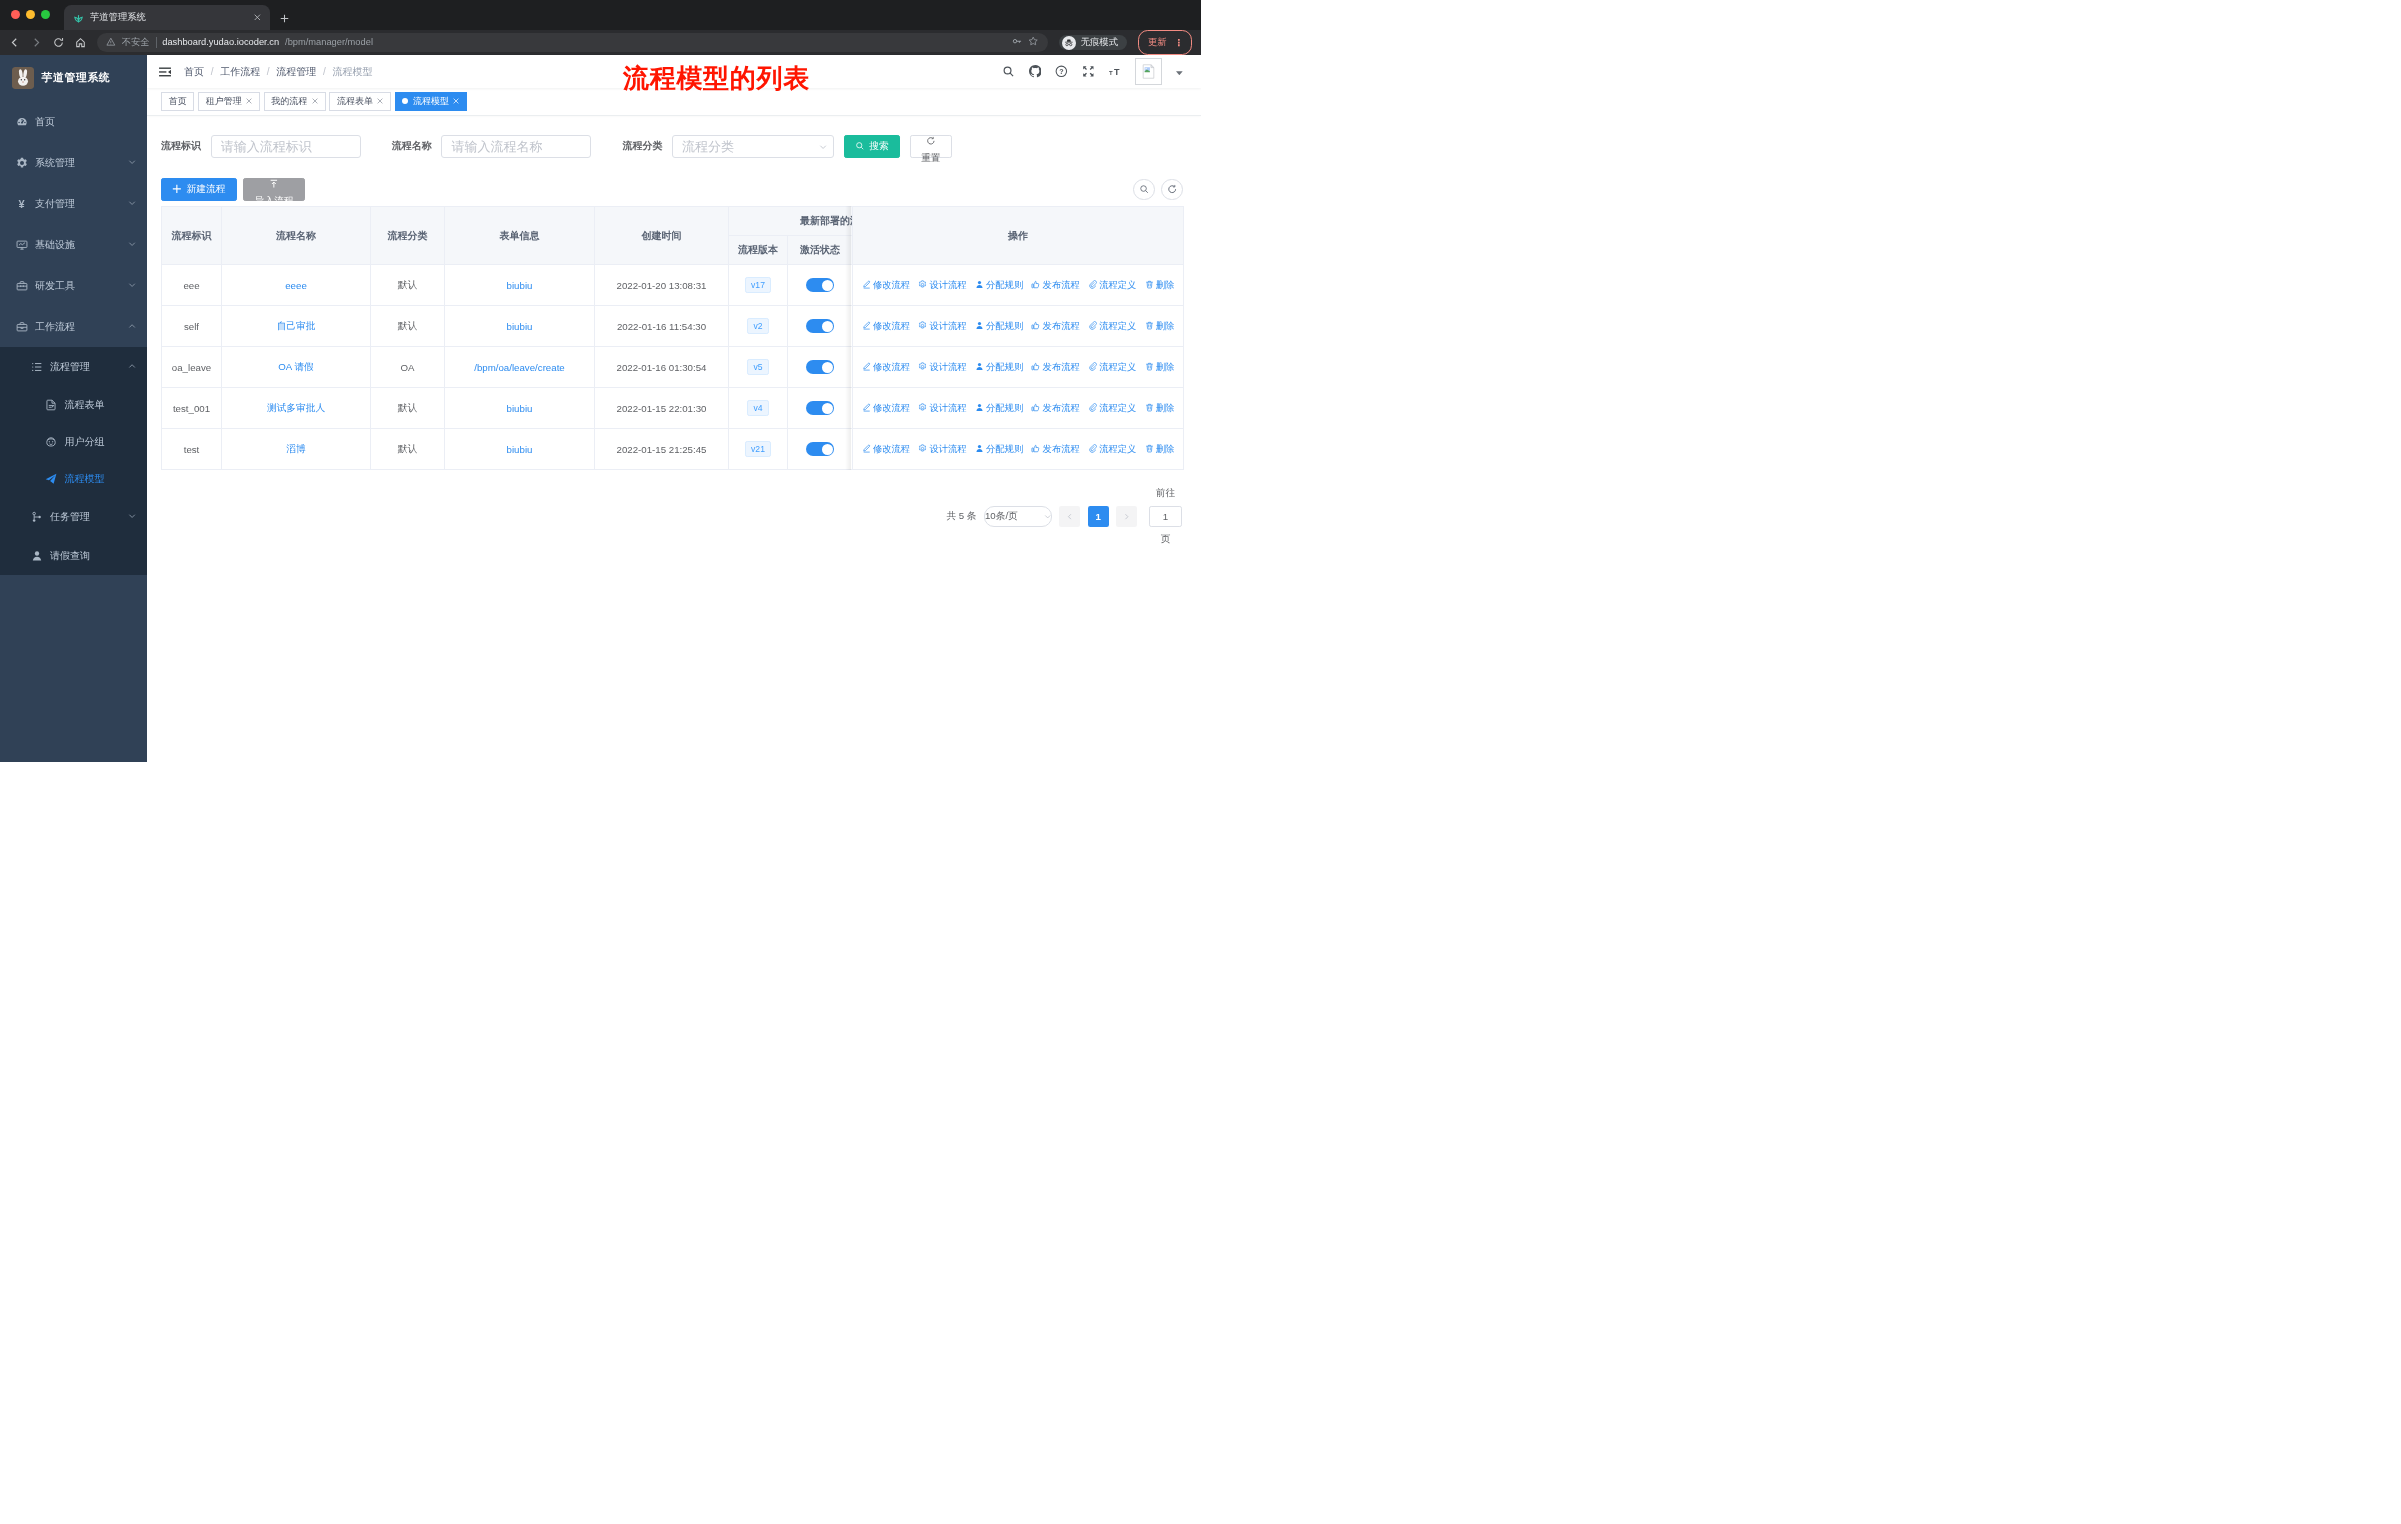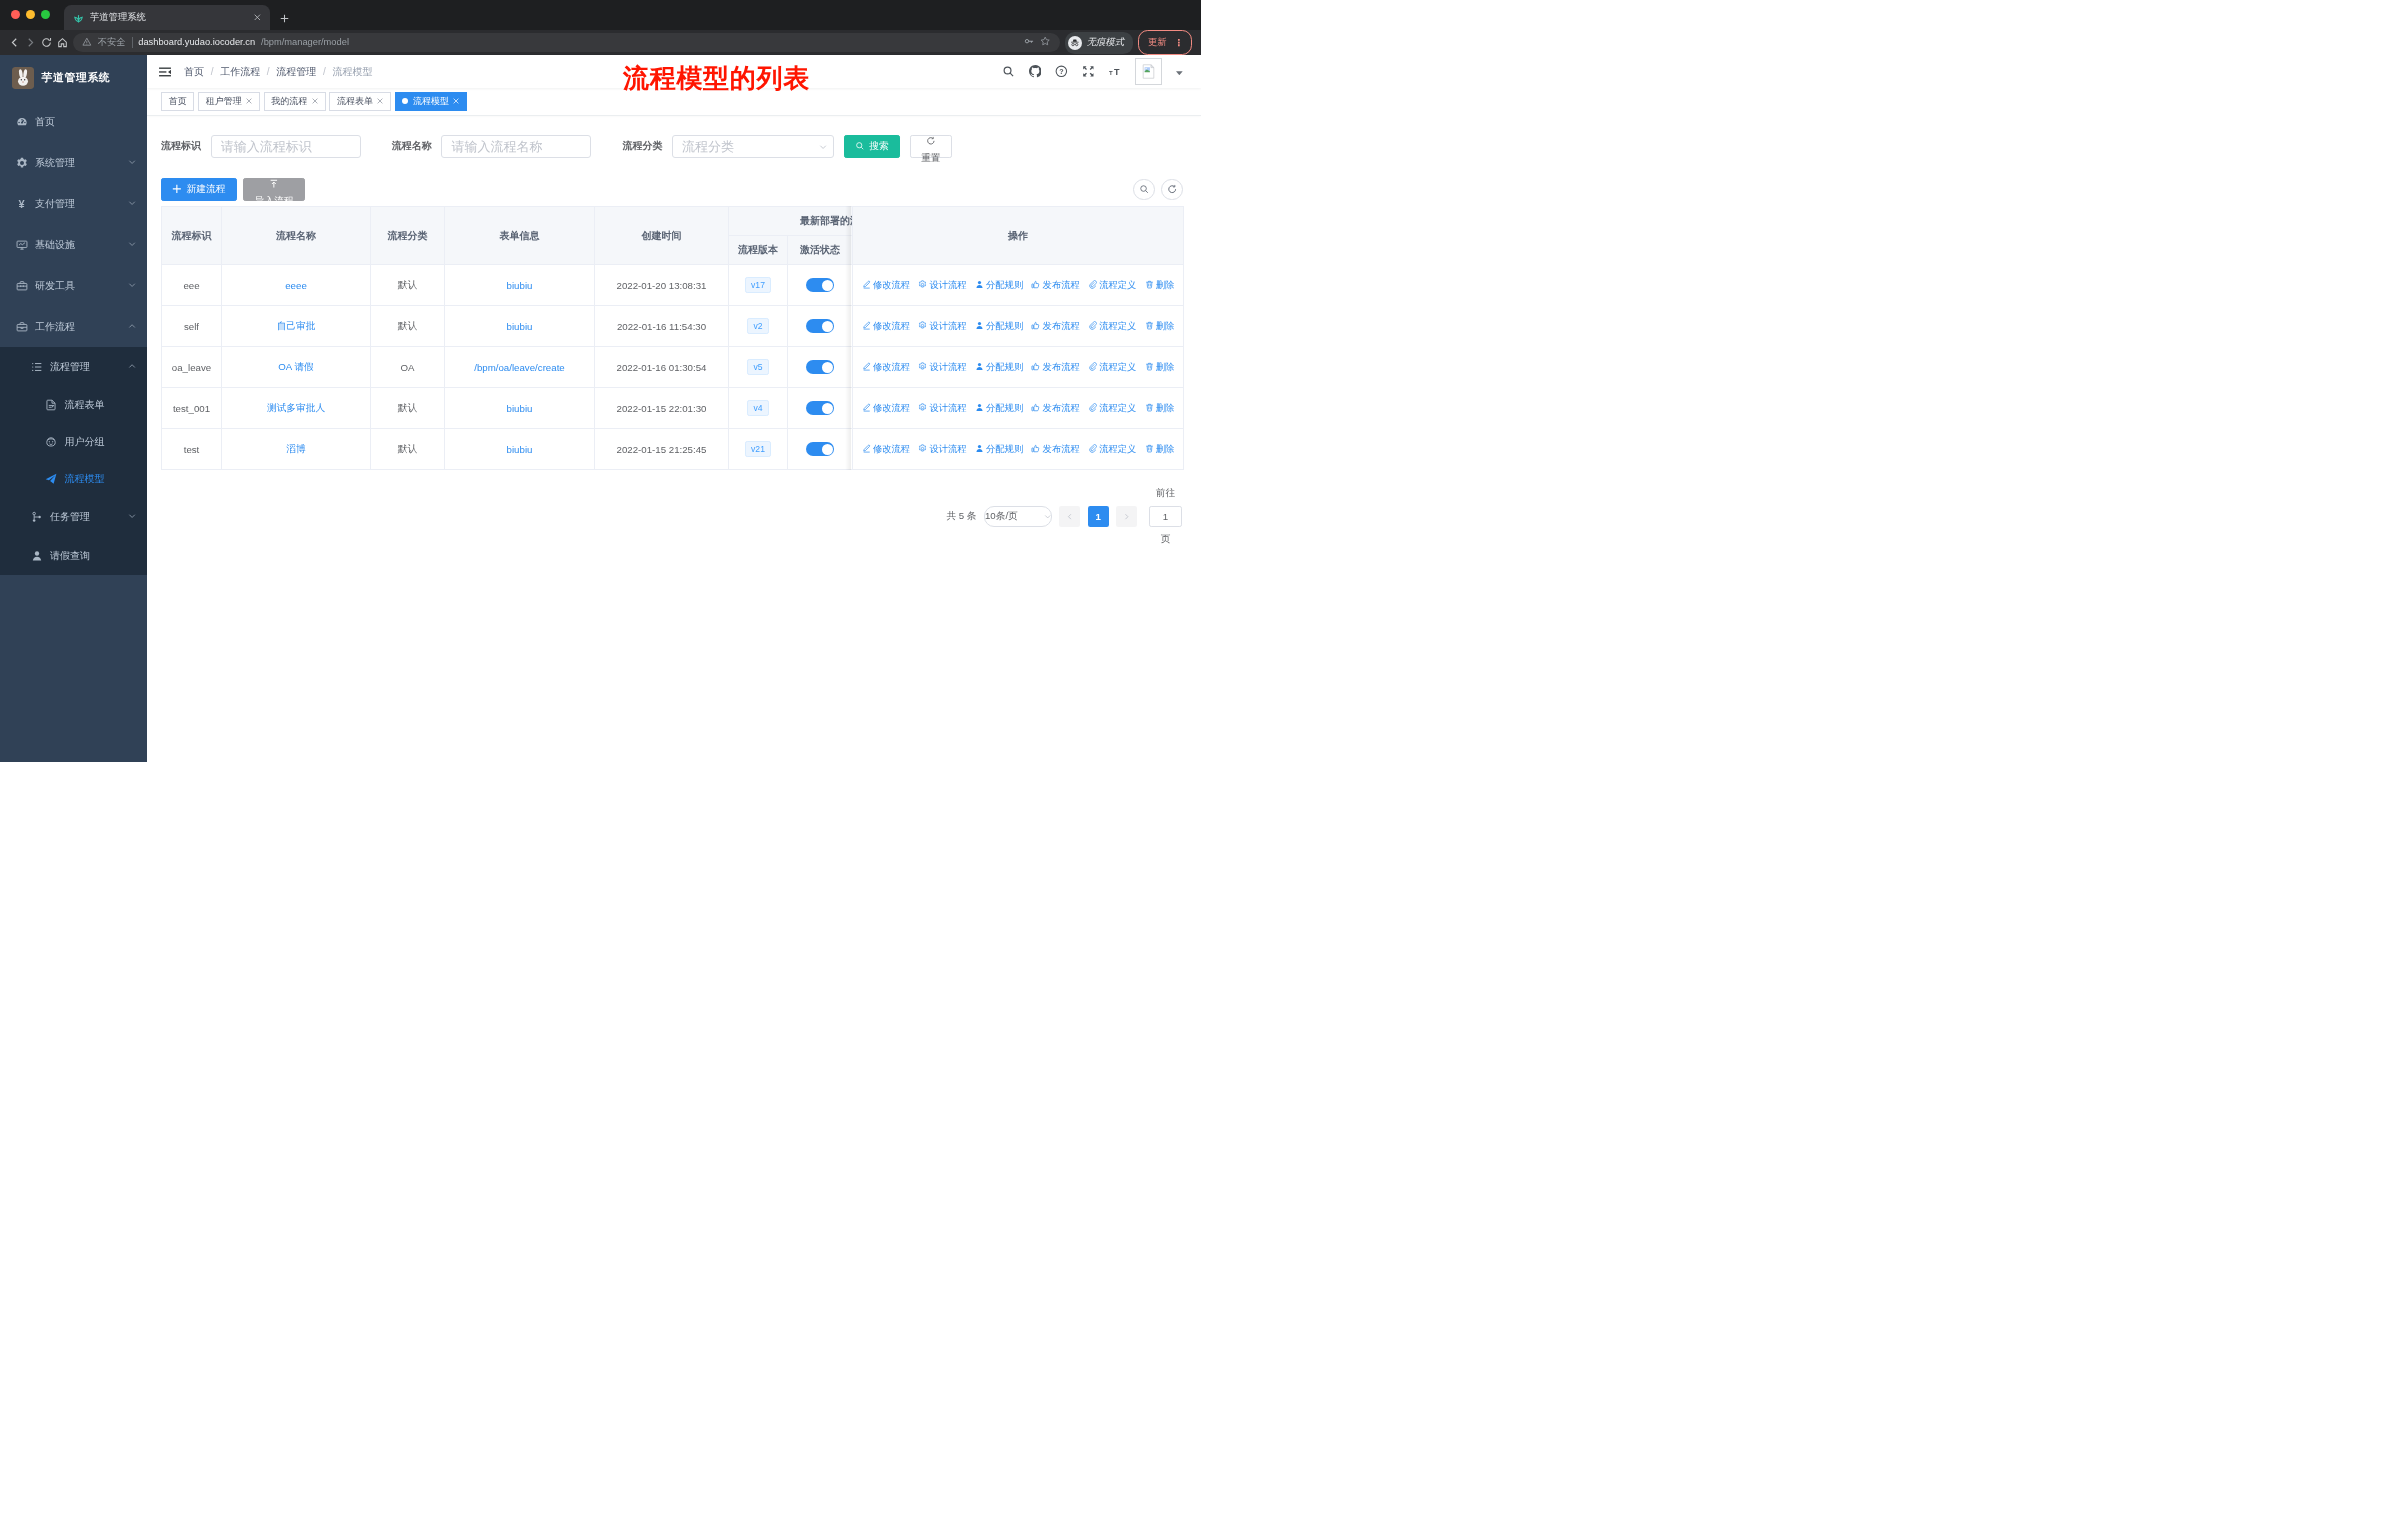--- a/index.html
+++ b/index.html
@@ -16,32 +16,32 @@
   .lights { position:absolute; left:11px; top:10.4px; display:flex; gap:6px; }
   .light { width:9px; height:9px; border-radius:50%; }
   .light.r{background:#ff5f57}.light.y{background:#febc2e}.light.g{background:#28c840}
   .btab { margin-left:64px; width:206px; height:25px; background:#35363a; border-radius:7.4px 7.4px 0 0;
           display:flex; align-items:center; gap:6px; padding:0 9px; color:#e8eaed; font-size:9.3px; }
   .btab .fav { width:11px; height:11px; flex:0 0 auto; }
   .btab .t { flex:1; overflow:hidden; white-space:nowrap; }
   .btab .x, .newtab { color:#c0c3c7; display:flex; align-items:center; }
   .btab .x svg{width:6.7px;height:6.7px}
   .newtab { margin:0 0 6.7px 10.4px; } .newtab svg{width:9px;height:9px}
-  .toolbar { height:25px; background:#2b2c2f; display:flex; align-items:center; padding:0 9px; gap:5px; }
+  .toolbar { height:25px; background:#2b2c2f; display:flex; align-items:center; padding:0 9px; gap:11px; }
   .navbtn { color:#c6c8ca; display:flex; align-items:center; } .navbtn svg{width:11px;height:11px}
   .navbtn.dim{color:#797d82}
   .omnibox { flex:1; height:19.4px; background:#38393c; border-radius:9.7px; display:flex; align-items:center;
              padding:0 9px; gap:6px; color:#9aa0a6; font-size:9.3px; }
   .omnibox .warn svg{ width:9.7px; height:9.7px; }
   .omnibox .sep { width:0.7px; height:10.4px; background:#5f6368; }
   .omnibox .host{ color:#e8eaed; } .omnibox .path{ color:#9aa0a6; }
   .omnibox .sp { flex:1; }
   .omnibox .oicon svg{ width:10.4px; height:10.4px; }
-  .chip { height:22px; background:#3c4043; border-radius:9.7px; display:flex; align-items:center; gap:5.2px;
-          padding:0 9px 0 3px; color:#e8eaed; font-size:9.3px;font-style:italic; }
+  .chip { height:15px; background:#3c4043; border-radius:9.7px; display:flex; align-items:center; gap:5.2px;
+          padding:0 9px 0 3px; color:#e8eaed; font-size:9.3px; }
   .chip .cc { width:14px; height:14px; border-radius:50%; background:#e8eaed; color:#2b2c2f;
               display:flex; align-items:center; justify-content:center; }
   .chip .cc svg{width:9.7px;height:9.7px}
   .updatepill { height:25px; border:0.7px solid #f28b82; border-radius:9.7px; color:#f28b82;
                 display:flex; align-items:center; gap:7.4px; padding:0 7.4px 0 9px; font-size:9.3px; }
   .dots { letter-spacing:0; font-size:9.7px; font-weight:bold; }
 
   
   .app { display:flex; height:707px; }
   .sidebar { width:147px; background:#304156; color:#bfcbd9; flex:0 0 auto; overflow:hidden; }

